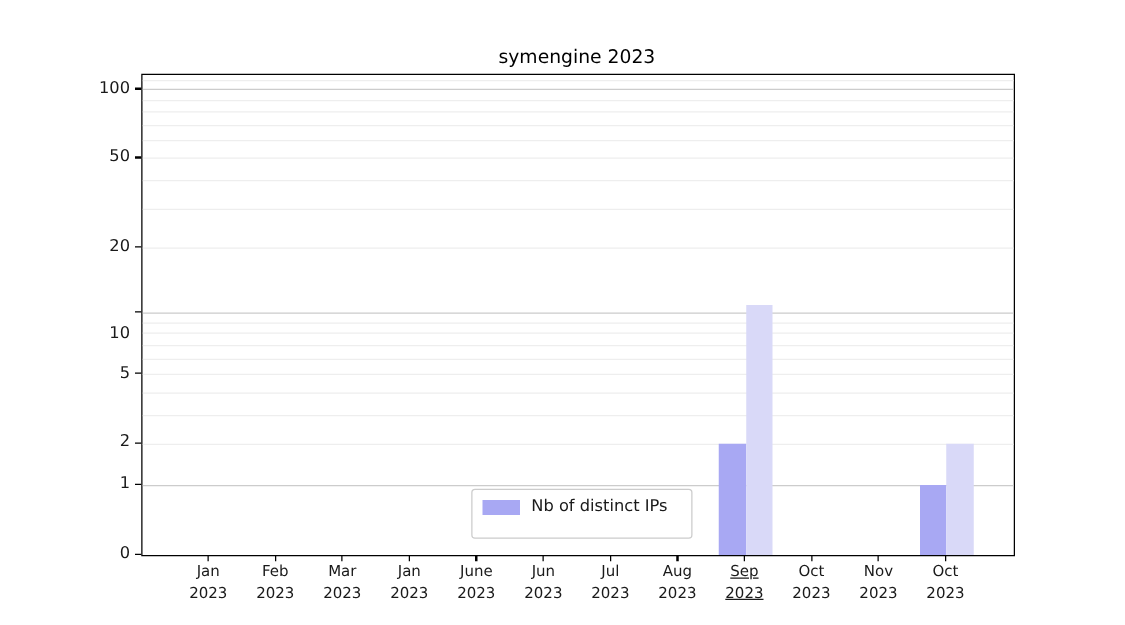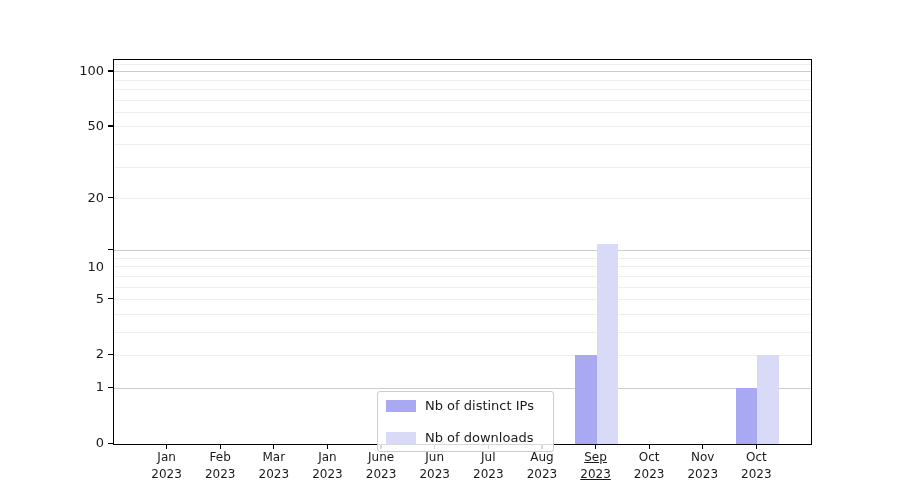--- a/index.html
+++ b/index.html
@@ -79,28 +79,27 @@
     font-size: 12px;
     line-height: 16.5px;
     color: #1a1a1a;
     white-space: pre-line;
   }
   #legend {
     position: absolute;
     left: 377px;
     top: 391px;
     width: 177px;
-    height: 61px;
+    height: 40px;
     box-sizing: border-box;
     background: rgba(255,255,255,0.85);
     border: 1px solid #cccccc;
     border-radius: 3px;
     padding: 6px 10px 6px 8px;
     display: flex;
-    flex-direction: column;
     justify-content: space-between;
   }
   .legend-row {
     display: flex;
     align-items: center;
     height: 15px;
   }
   .legend-swatch {
     width: 30px;
     height: 12px;
@@ -111,20 +110,21 @@
     font-size: 13px;
     line-height: 15px;
     color: #1a1a1a;
     white-space: nowrap;
   }
 </style>
 </head>
 <body>
 
 <div id="figure">
+  <div id="chart-title">symengine 2023</div>
 
   <div id="plot-area">
     <div id="plot-layer">
         <div class="gridline" style="top: 294.913px; background: rgb(238, 238, 238);"></div>
         <div class="gridline" style="top: 271.716px; background: rgb(238, 238, 238);"></div>
         <div class="gridline" style="top: 253.722px; background: rgb(238, 238, 238);"></div>
         <div class="gridline" style="top: 239.021px; background: rgb(238, 238, 238);"></div>
         <div class="gridline" style="top: 226.591px; background: rgb(238, 238, 238);"></div>
         <div class="gridline" style="top: 215.823px; background: rgb(238, 238, 238);"></div>
         <div class="gridline" style="top: 206.326px; background: rgb(238, 238, 238);"></div>
@@ -203,18 +203,14 @@
       <div class="xtick" style="left: 755.785px; top: 444px;"></div>
       <div class="xtick-label" style="left: 726.385px; top: 449px;">Oct
 2023</div>
     </div>
 
   <div id="legend">
     <div class="legend-row">
       <span class="legend-swatch" id="swatch-0" style="background: rgb(168, 168, 243);"></span>
       <span class="legend-label">Nb of distinct IPs</span>
     </div>
-    <div class="legend-row">
-      <span class="legend-swatch" id="swatch-1" style="background: rgb(217, 217, 248);"></span>
-      <span class="legend-label">Nb of downloads</span>
-    </div>
   </div>
 </div>
 
 </body></html>

